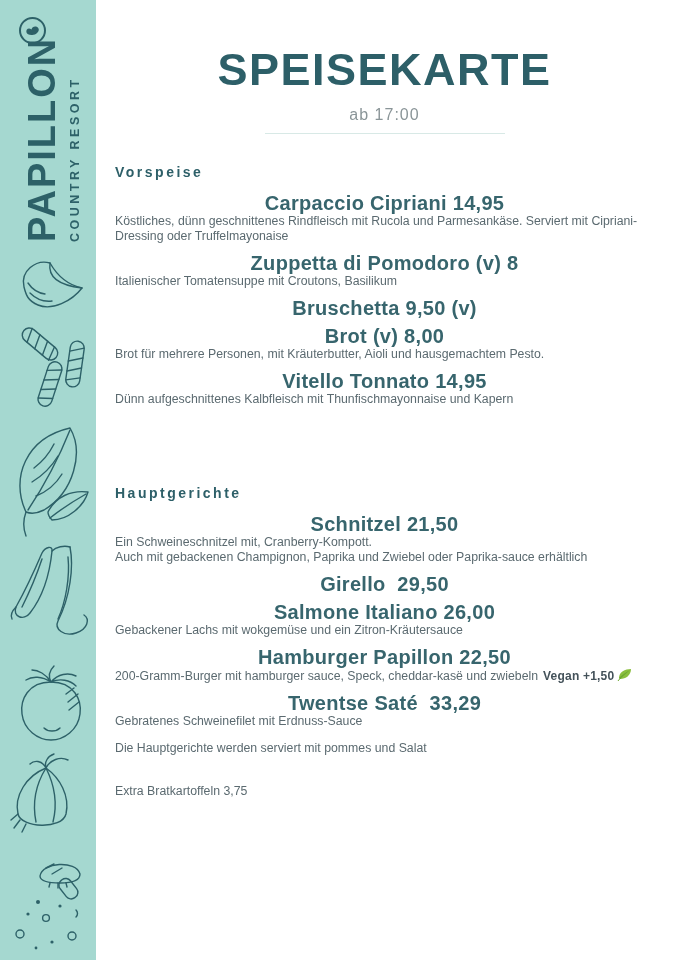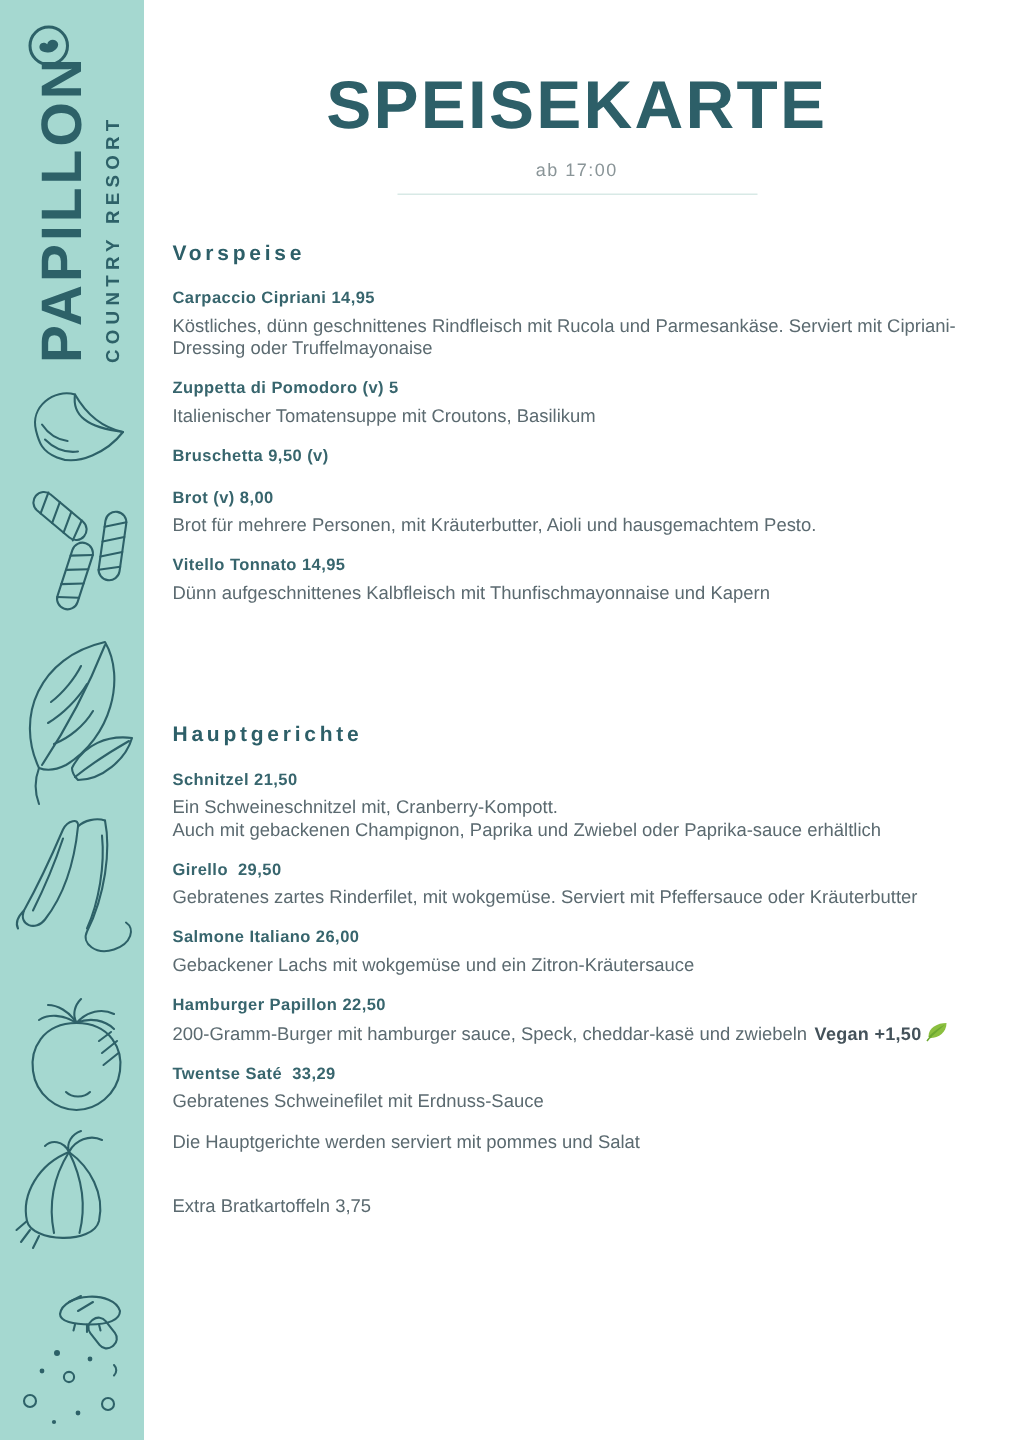--- a/index.html
+++ b/index.html
@@ -32,31 +32,31 @@
     stroke:#2d6168;stroke-width:1.4;fill:none;stroke-linecap:round;stroke-linejoin:round;
   }
   .illus .fill{fill:#2d6168;stroke:none;}
   
   .content{margin-left:96px;padding:0 24px 0 19px;}
   .page-title{
     margin:44px 0 0;text-align:center;
     font-size:45px;line-height:52px;font-weight:800;letter-spacing:1.5px;
     color:#2d5f68;
   }
-  .subtitle{margin-top:10px;text-align:center;font-size:12px;letter-spacing:1px;color:#8a9598;}
+  .subtitle{margin-top:10px;text-align:center;font-size:16px;letter-spacing:1px;color:#8a9598;}
   .divider{width:240px;margin:9px auto 0;border:none;border-top:1px solid #d8e9e6;}
   .section-heading{
     margin:26px 0 0;font-size:14px;line-height:24px;font-weight:700;
     letter-spacing:2.5px;color:#2d5f68;
   }
   .section-heading.second{margin-top:74px;}
   .item{margin:10px 0 0;}
   .item-title{
-    margin:0;font-size:11px;line-height:18px;font-weight:700;letter-spacing:.3px;
-    color:#37656d;white-space:pre-wrap;
+    margin:0;font-size:20px;line-height:18px;font-weight:700;letter-spacing:.3px;
+    color:#37656d;white-space:pre-wrap;text-align:center;
   }
   .item-desc{
     margin:2px 0 0;font-size:12.3px;line-height:15px;color:#5b6a70;white-space:pre-line;
   }
   .vegan-badge{font-weight:700;font-size:12px;color:#44525a;margin-left:5px;letter-spacing:.2px;}
   .leaf-svg{vertical-align:-2px;margin-left:3px;}
   .footnote{margin:12px 0 16px;font-size:12.3px;line-height:15px;color:#5b6a70;}
   .extra-note{margin:28px 0 0;font-size:12.3px;line-height:15px;color:#5b6a70;}
 </style>
 </head>
@@ -153,21 +153,21 @@
   <hr class="divider">
 
   <section>
     <h2 class="section-heading">Vorspeise</h2>
 
     <article class="item">
       <h3 class="item-title">Carpaccio Cipriani 14,95</h3>
       <p class="item-desc">Köstliches, dünn geschnittenes Rindfleisch mit Rucola und Parmesankäse. Serviert mit Cipriani-Dressing oder Truffelmayonaise</p>
     </article>
     <article class="item">
-      <h3 class="item-title">Zuppetta di Pomodoro (v) 5</h3>
+      <h3 class="item-title">Zuppetta di Pomodoro (v) 8</h3>
       <p class="item-desc">Italienischer Tomatensuppe mit Croutons, Basilikum</p>
     </article>
     <article class="item">
       <h3 class="item-title">Bruschetta 9,50 (v)</h3>
     </article>
     <article class="item">
       <h3 class="item-title">Brot (v) 8,00</h3>
       <p class="item-desc">Brot für mehrere Personen, mit Kräuterbutter, Aioli und hausgemachtem Pesto.</p>
     </article>
     <article class="item">
@@ -179,21 +179,20 @@
   <section>
     <h2 class="section-heading second">Hauptgerichte</h2>
 
     <article class="item">
       <h3 class="item-title">Schnitzel 21,50</h3>
       <p class="item-desc">Ein Schweineschnitzel mit, Cranberry-Kompott.
 Auch mit gebackenen Champignon, Paprika und Zwiebel oder Paprika-sauce erhältlich</p>
     </article>
     <article class="item">
       <h3 class="item-title">Girello  29,50</h3>
-      <p class="item-desc">Gebratenes zartes Rinderfilet, mit wokgemüse. Serviert mit Pfeffersauce oder Kräuterbutter</p>
     </article>
     <article class="item">
       <h3 class="item-title">Salmone Italiano 26,00</h3>
       <p class="item-desc">Gebackener Lachs mit wokgemüse und ein Zitron-Kräutersauce</p>
     </article>
     <article class="item">
       <h3 class="item-title">Hamburger Papillon 22,50</h3>
       <p class="item-desc"><span>200-Gramm-Burger mit hamburger sauce, Speck, cheddar-kasë und zwiebeln</span><span class="vegan-badge">Vegan +1,50</span><svg class="leaf-svg" width="15" height="14" viewBox="0 0 15 14">
             <path fill="#8bbf3f" d="M2 10 C2 4 8 1 14 1 C14 7 9 11 3 11 Z"></path>
             <path fill="#6da832" d="M2 10 C5 7 9 4 13 2 L3 11 Z"></path>

